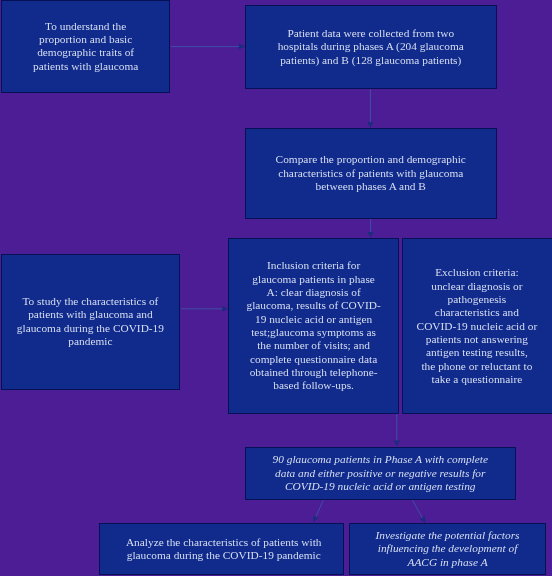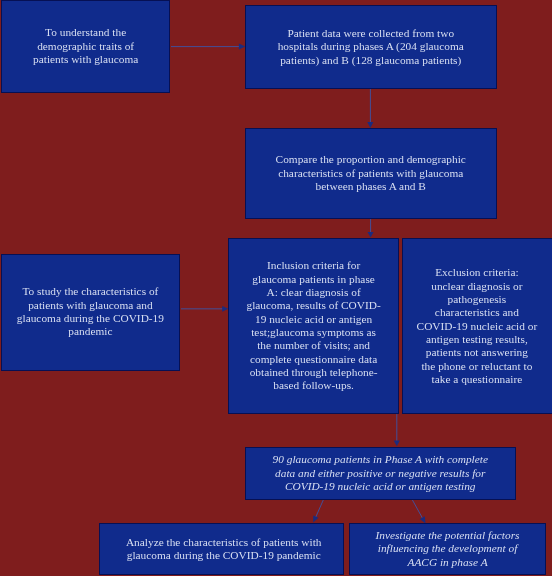--- a/index.html
+++ b/index.html
@@ -1,17 +1,17 @@
 <!DOCTYPE html>
 <html><head>
 <meta charset="utf-8">
 <title>Study Flowchart</title>
 <style>
   html,body{margin:0;padding:0;background:#ffffff;}
-  #canvas{position:relative;width:552px;height:576px;background:#7f1d1d;overflow:hidden;
+  #canvas{position:relative;width:552px;height:576px;background:#4c1d95;overflow:hidden;
           font-family:"Liberation Serif", serif;}
   .box{position:absolute;background:#102b8c;border:1px solid #061054;box-sizing:border-box;
        display:flex;align-items:center;justify-content:center;text-align:center;}
   .box .txt{color:#d8dff2;font-size:11.35px;line-height:13.35px;display:block;width:100%;}
   .ln{display:block;white-space:pre;}
   svg.arrows{position:absolute;left:0;top:0;width:552px;height:576px;overflow:visible;}
 </style>
 </head>
 <body>
 
@@ -39,20 +39,21 @@
       <polygon points="313.2,522.6 313.2,515.4 318.5,517.8" stroke="none"></polygon>
 
       <line x1="412.3" y1="499.8" x2="422.9" y2="518.9"></line>
       <polygon points="425.5,523.5 419.8,519.1 424.8,516.3" stroke="none"></polygon>
     </g>
   </svg>
 
   <div class="box" style="left:1px;top:0px;width:169.3px;height:92.7px;">
     <span class="txt">
         <span class="ln">To understand the</span>
+        <span class="ln">proportion and basic</span>
         <span class="ln">demographic traits of</span>
         <span class="ln">patients with glaucoma</span>
       </span>
   </div>
 
   <div class="box" style="left:245px;top:5px;width:251.5px;height:84px;">
     <span class="txt">
         <span class="ln">Patient data were collected from two</span>
         <span class="ln">hospitals during phases A (204 glaucoma</span>
         <span class="ln">patients) and B (128 glaucoma patients)</span>
@@ -60,21 +61,21 @@
   </div>
 
   <div class="box" style="left:245px;top:128px;width:251.5px;height:91px;">
     <span class="txt">
         <span class="ln">Compare the proportion and demographic</span>
         <span class="ln">characteristics of patients with glaucoma</span>
         <span class="ln">between phases A and B</span>
       </span>
   </div>
 
-  <div class="box" style="left:1px;top:253.5px;width:178.8px;height:117px;">
+  <div class="box" style="left:1px;top:253.5px;width:178.8px;height:136px;">
     <span class="txt">
         <span class="ln">To study the characteristics of</span>
         <span class="ln">patients with glaucoma and</span>
         <span class="ln">glaucoma during the COVID-19</span>
         <span class="ln">pandemic</span>
       </span>
   </div>
 
   <div class="box" style="left:228.1px;top:238.4px;width:171px;height:175.3px;justify-content:center;">
     <span class="txt">
@@ -91,22 +92,22 @@
       </span>
   </div>
 
   <div class="box" style="left:402px;top:238.4px;width:152px;height:176px;border-right:none;padding-right:3.2px;">
     <span class="txt">
         <span class="ln">Exclusion criteria:</span>
         <span class="ln">unclear diagnosis or</span>
         <span class="ln">pathogenesis</span>
         <span class="ln">characteristics and</span>
         <span class="ln">COVID-19 nucleic acid or</span>
+        <span class="ln">patients not answering</span>
         <span class="ln">antigen testing results,</span>
-        <span class="ln">patients not answering</span>
         <span class="ln">the phone or reluctant to</span>
         <span class="ln">take a questionnaire</span>
       </span>
   </div>
 
   <div class="box" style="left:245px;top:446.7px;width:270.5px;height:53px;font-style:italic;">
     <span class="txt">
         <span class="ln">90 glaucoma patients in Phase A with complete</span>
         <span class="ln">data and either positive or negative results for</span>
         <span class="ln">COVID-19 nucleic acid or antigen testing</span>

